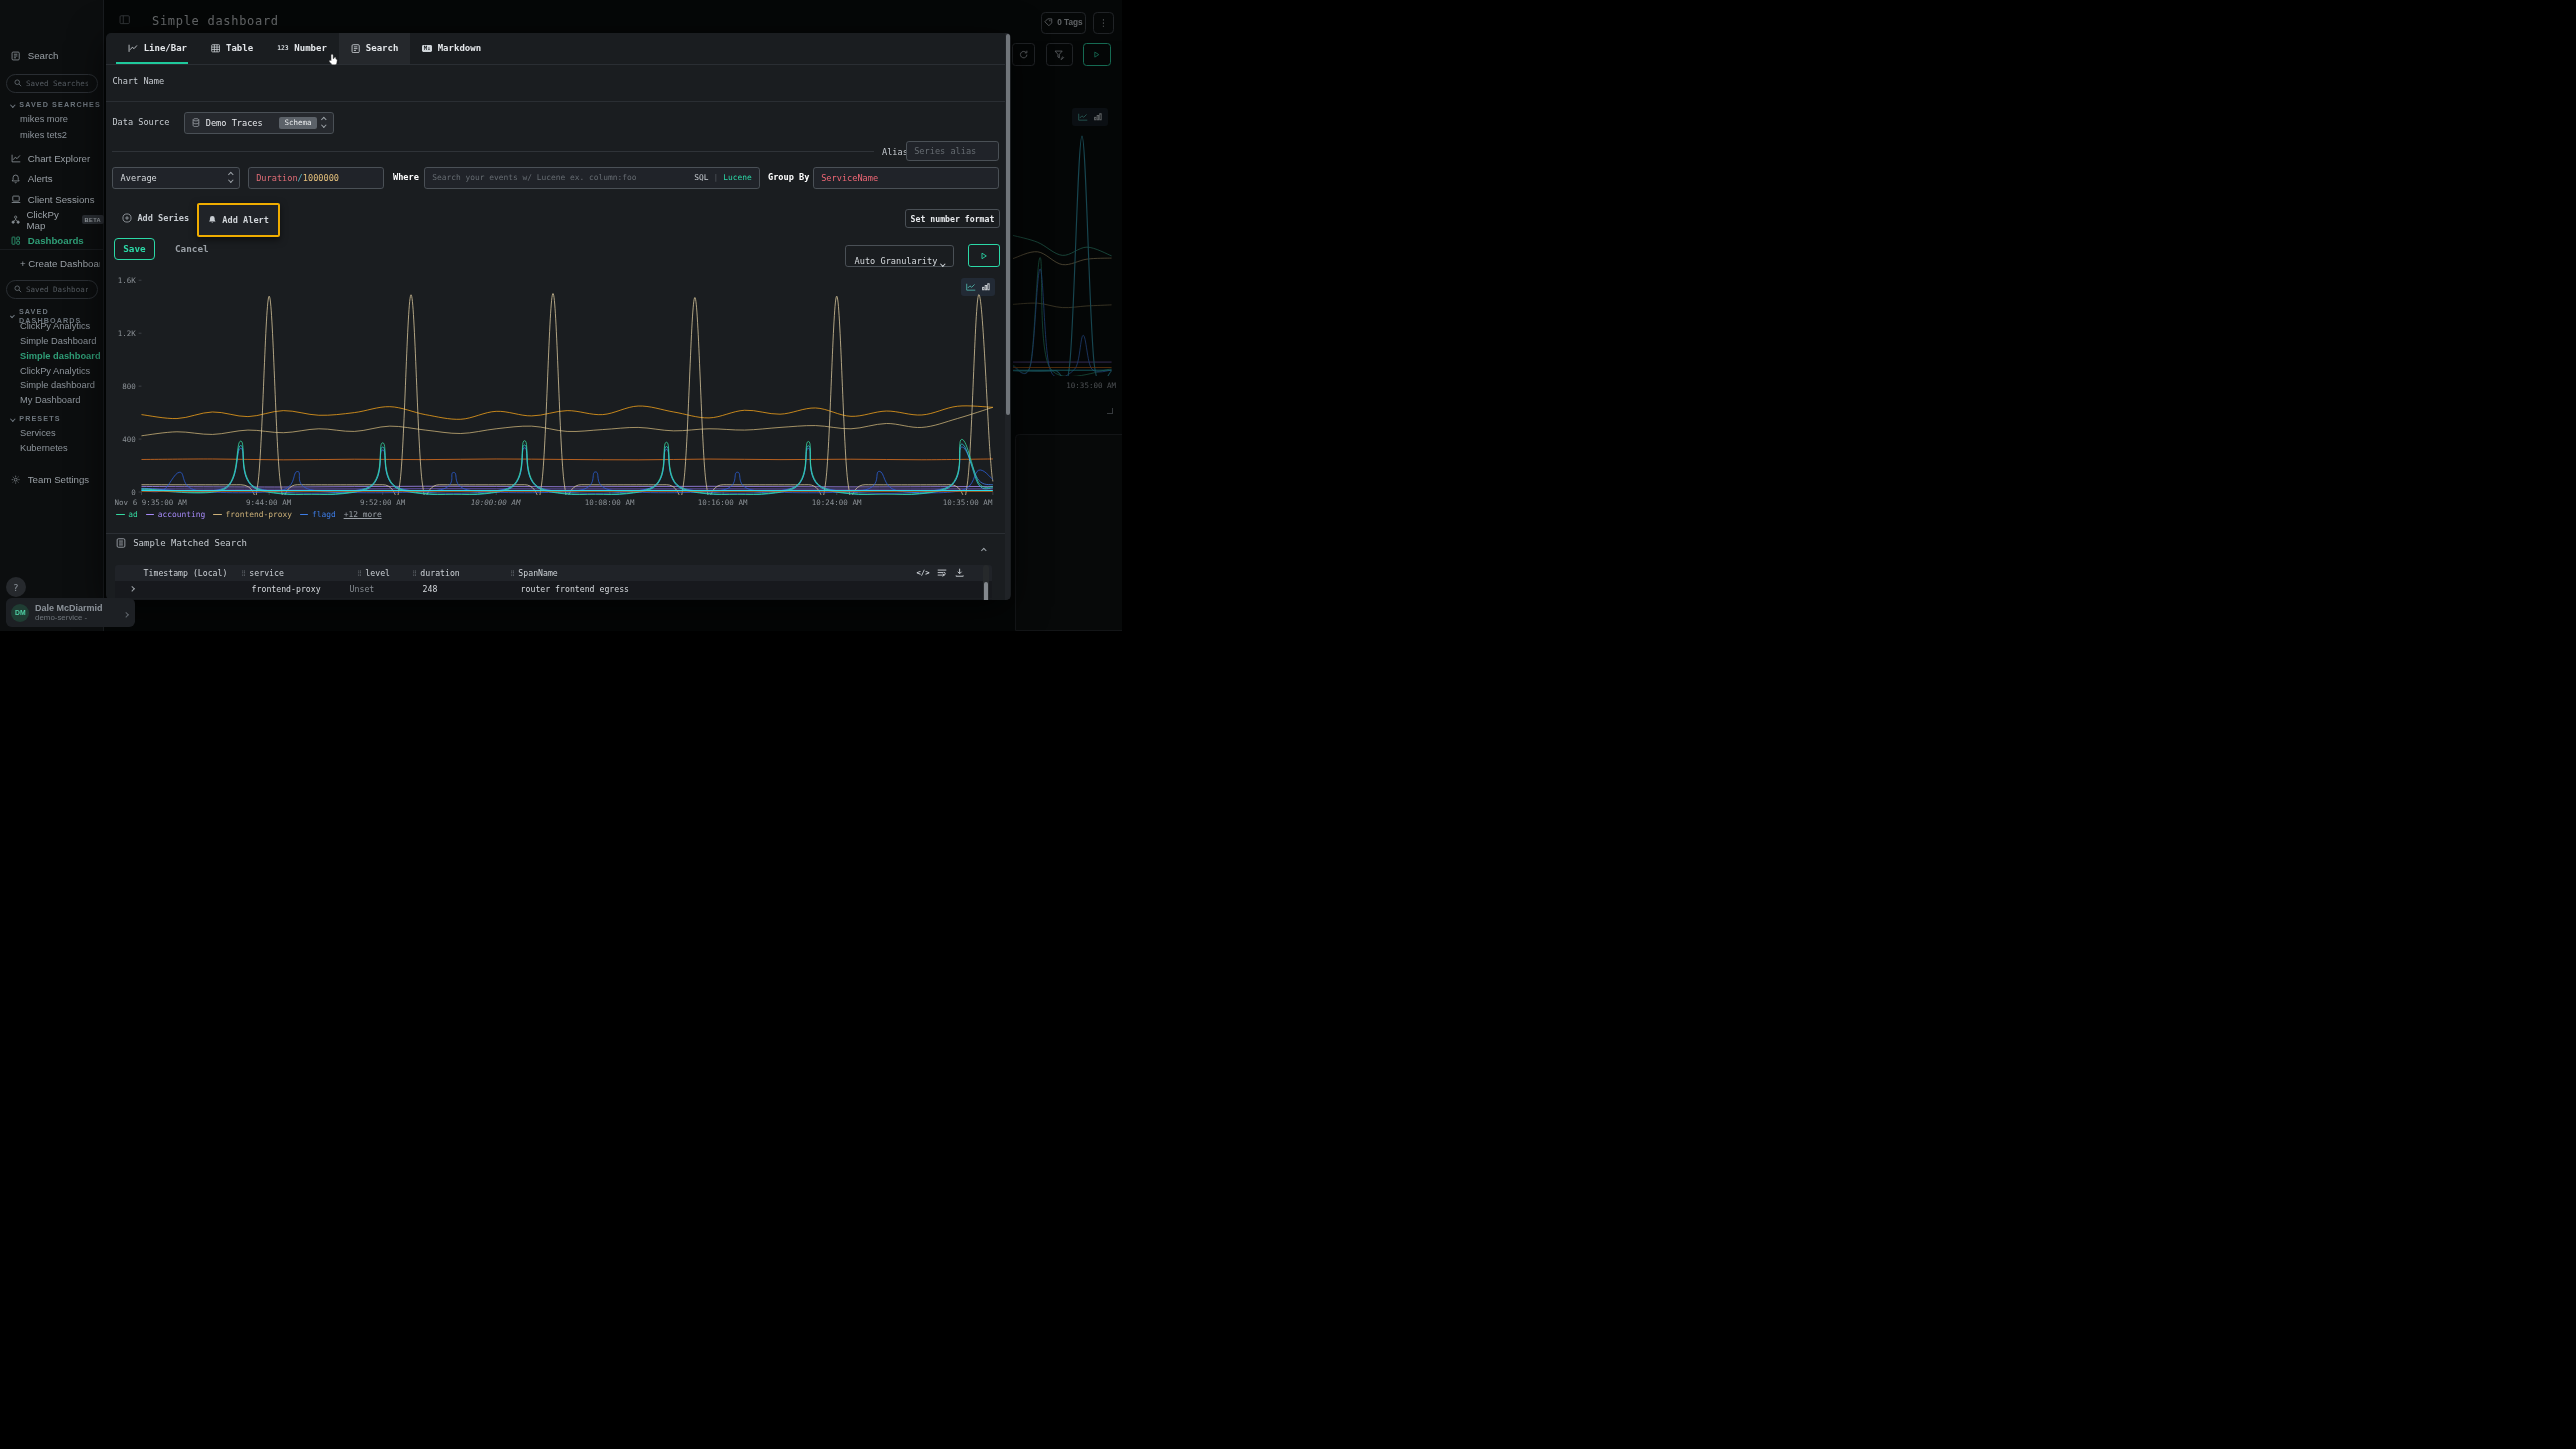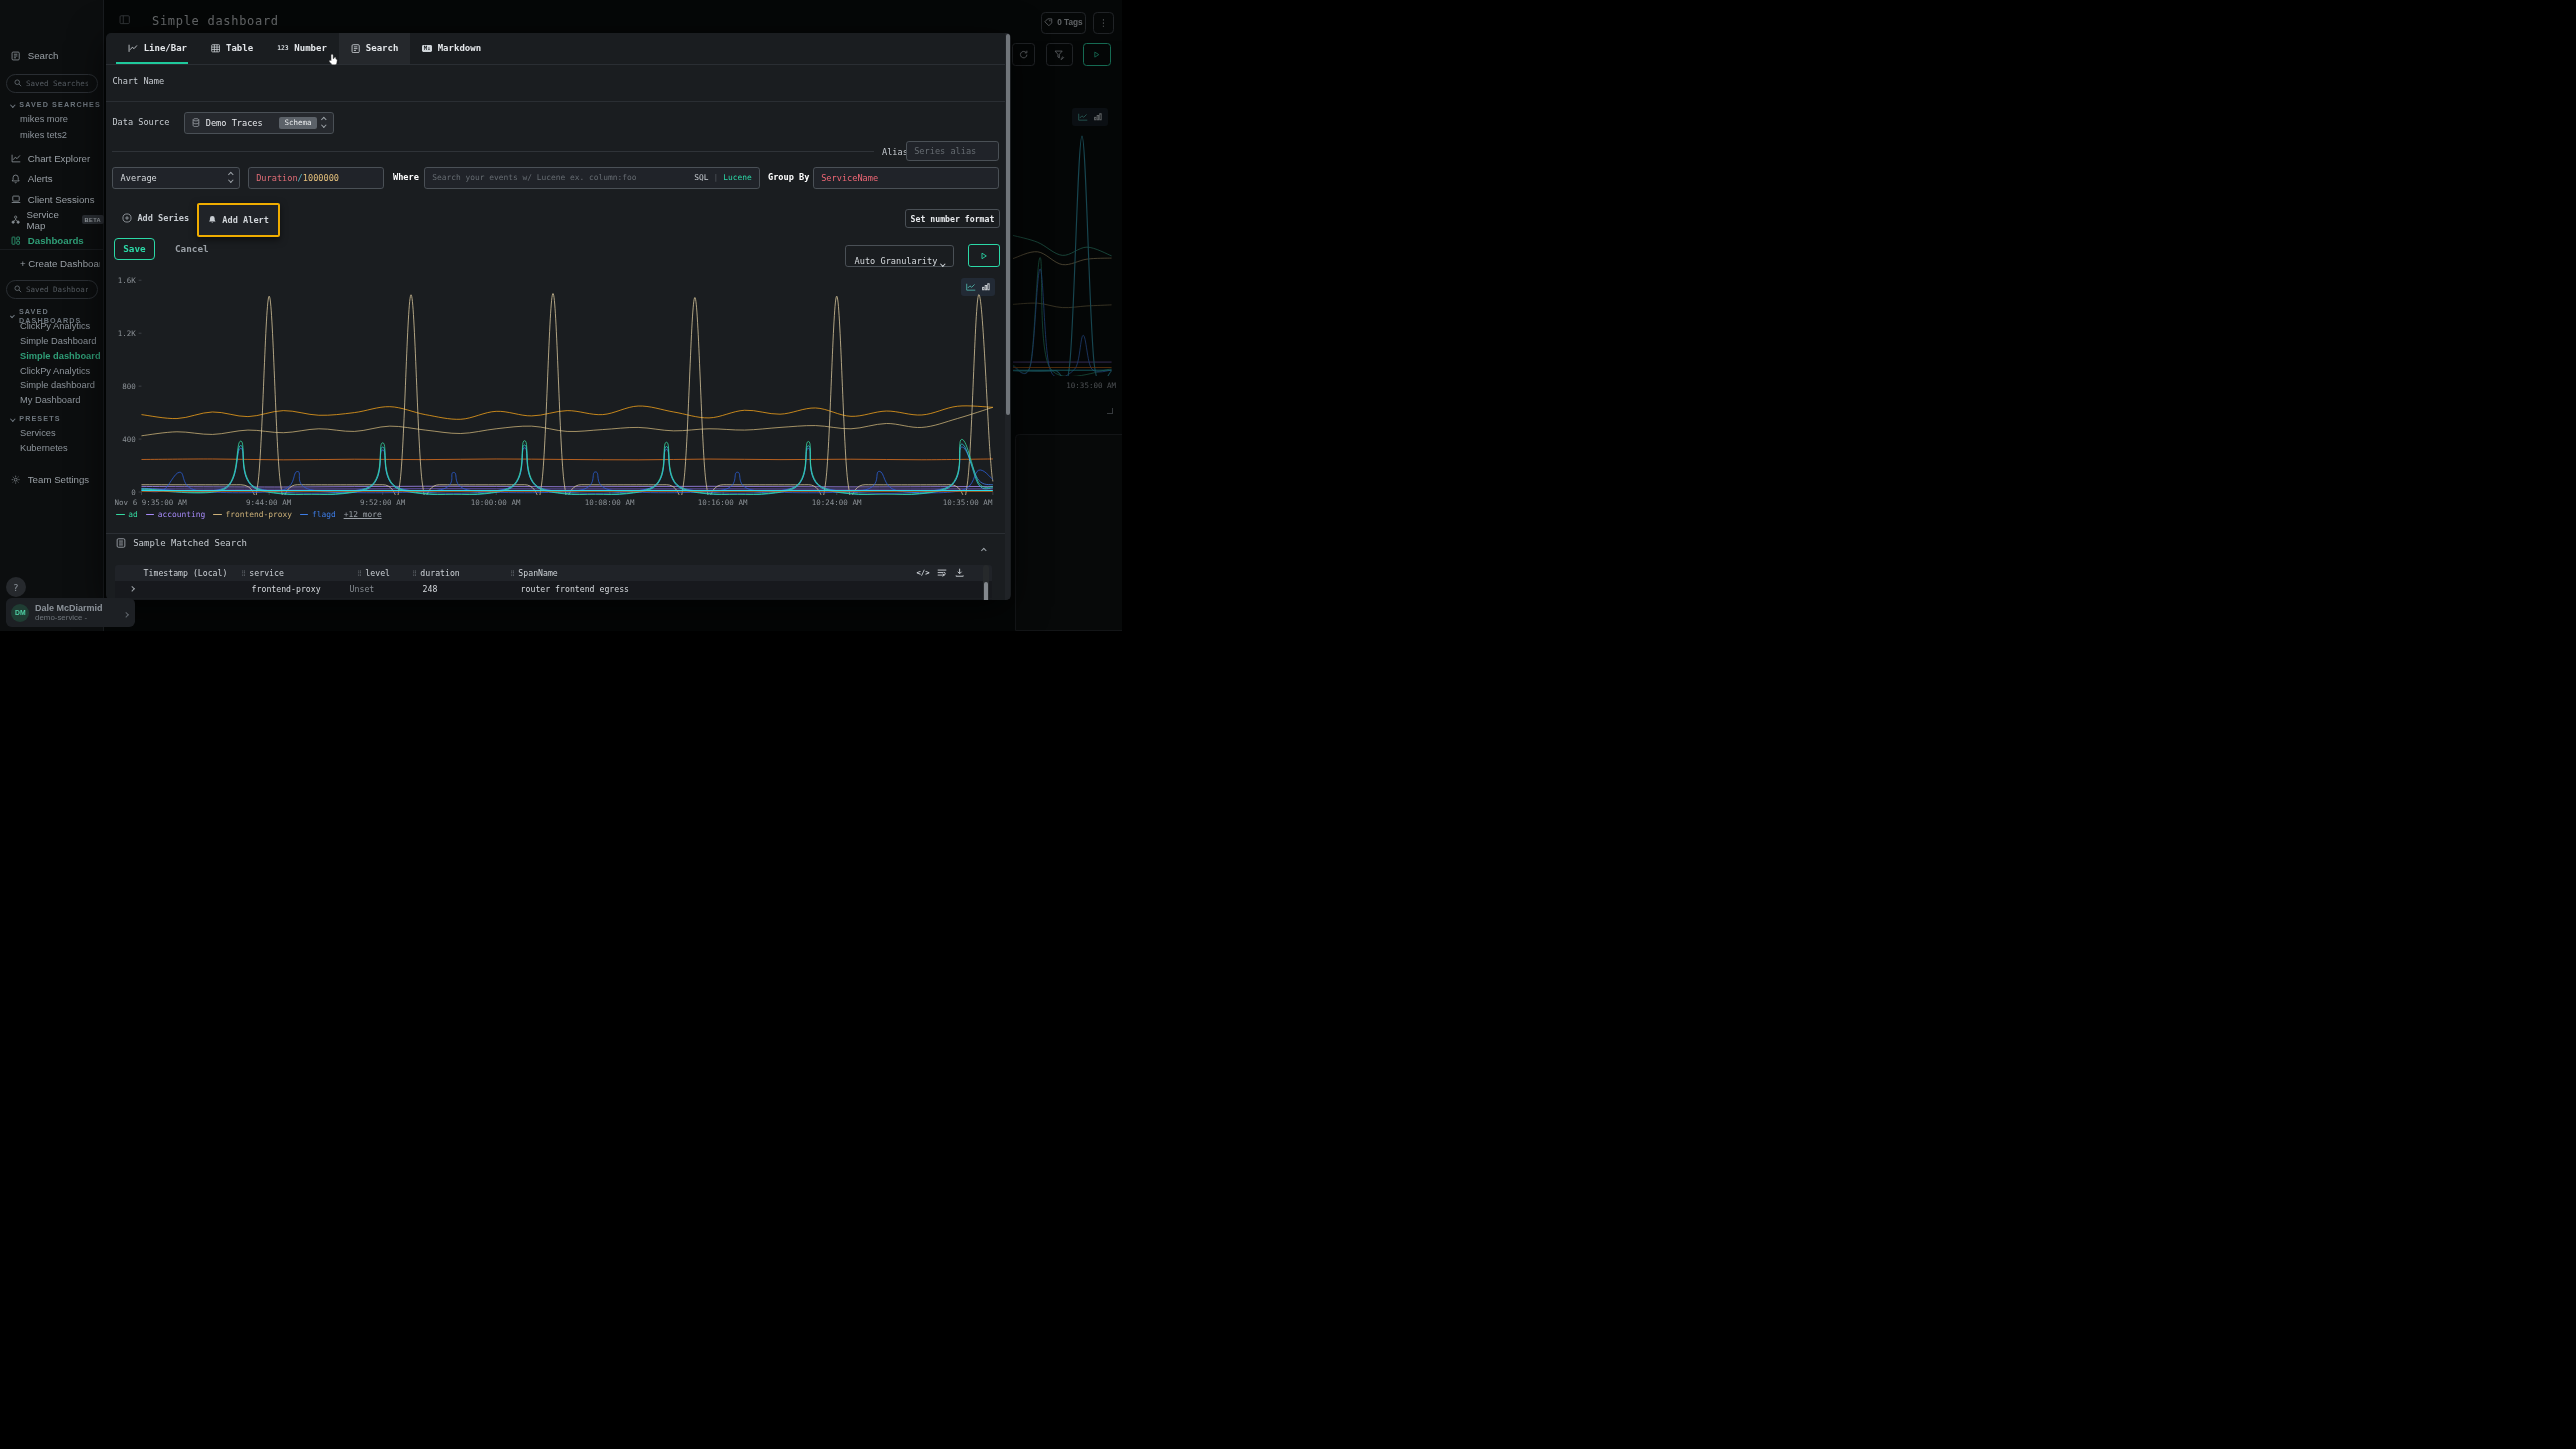--- a/index.html
+++ b/index.html
@@ -254,21 +254,21 @@
     </div>
     <div class="side-item" style="top:211px;">
       <span class="ic">
         <svg width="9.3" height="9.3" viewBox="0 0 13 13" fill="none" stroke="currentColor" stroke-width="1.1">
             <circle cx="6.5" cy="3" r="1.6"></circle>
             <circle cx="3" cy="10" r="1.6" fill="currentColor"></circle>
             <circle cx="10" cy="10" r="1.6" fill="currentColor"></circle>
             <path d="M6.5 4.6v2M6.5 6.6 3.6 8.8M6.5 6.6 9.4 8.8"></path>
           </svg>
       </span>
-      <span>Service Map</span>
+      <span>ClickPy Map</span>
       <span class="beta-badge">BETA</span>
     </div>
     <div class="side-item active" style="top:232px;">
       <span class="ic">
         <svg width="9.3" height="9.3" viewBox="0 0 13 13" fill="none" stroke="currentColor" stroke-width="1.2">
             <rect x="1.5" y="1.5" width="4" height="10" rx="0.8"></rect>
             <rect x="8" y="1.5" width="4" height="4" rx="0.8"></rect>
             <rect x="8" y="7.5" width="4" height="4" rx="0.8"></rect>
           </svg>
       </span>
@@ -508,21 +508,21 @@
           <div class="ytick-label" style="left: -2.9px; top: 215px;">0</div>
           <div class="ytick-label" style="left: -2.9px; top: 162px;">400</div>
           <div class="ytick-label" style="left: -2.9px; top: 109px;">800</div>
           <div class="ytick-label" style="left: -2.9px; top: 56px;">1.2K</div>
           <div class="ytick-label" style="left: -2.9px; top: 2.9px;">1.6K</div>
         </div>
       <div id="x-labels">
           <div class="xtick-label" style="left: 0px;">Nov 6 9:35:00 AM</div>
           <div class="xtick-label" style="left: 154px; transform: translateX(-50%);">9:44:00 AM</div>
           <div class="xtick-label" style="left: 268px; transform: translateX(-50%);">9:52:00 AM</div>
-          <div class="xtick-label" style="left: 381px; transform: translateX(-50%);">10:00:00 AM</div>
+          <div class="xtick-label" style="left: 381px; transform: translateX(-50%); font-style: italic;">10:00:00 AM</div>
           <div class="xtick-label" style="left: 495px; transform: translateX(-50%);">10:08:00 AM</div>
           <div class="xtick-label" style="left: 608px; transform: translateX(-50%);">10:16:00 AM</div>
           <div class="xtick-label" style="left: 722px; transform: translateX(-50%);">10:24:00 AM</div>
           <div class="xtick-label" style="right: 7.2px;">10:35:00 AM</div>
         </div>
     </div>
 
     <div class="legend">
       <span class="li">
           <span class="dash" style="background: rgb(53, 217, 160);"></span>

